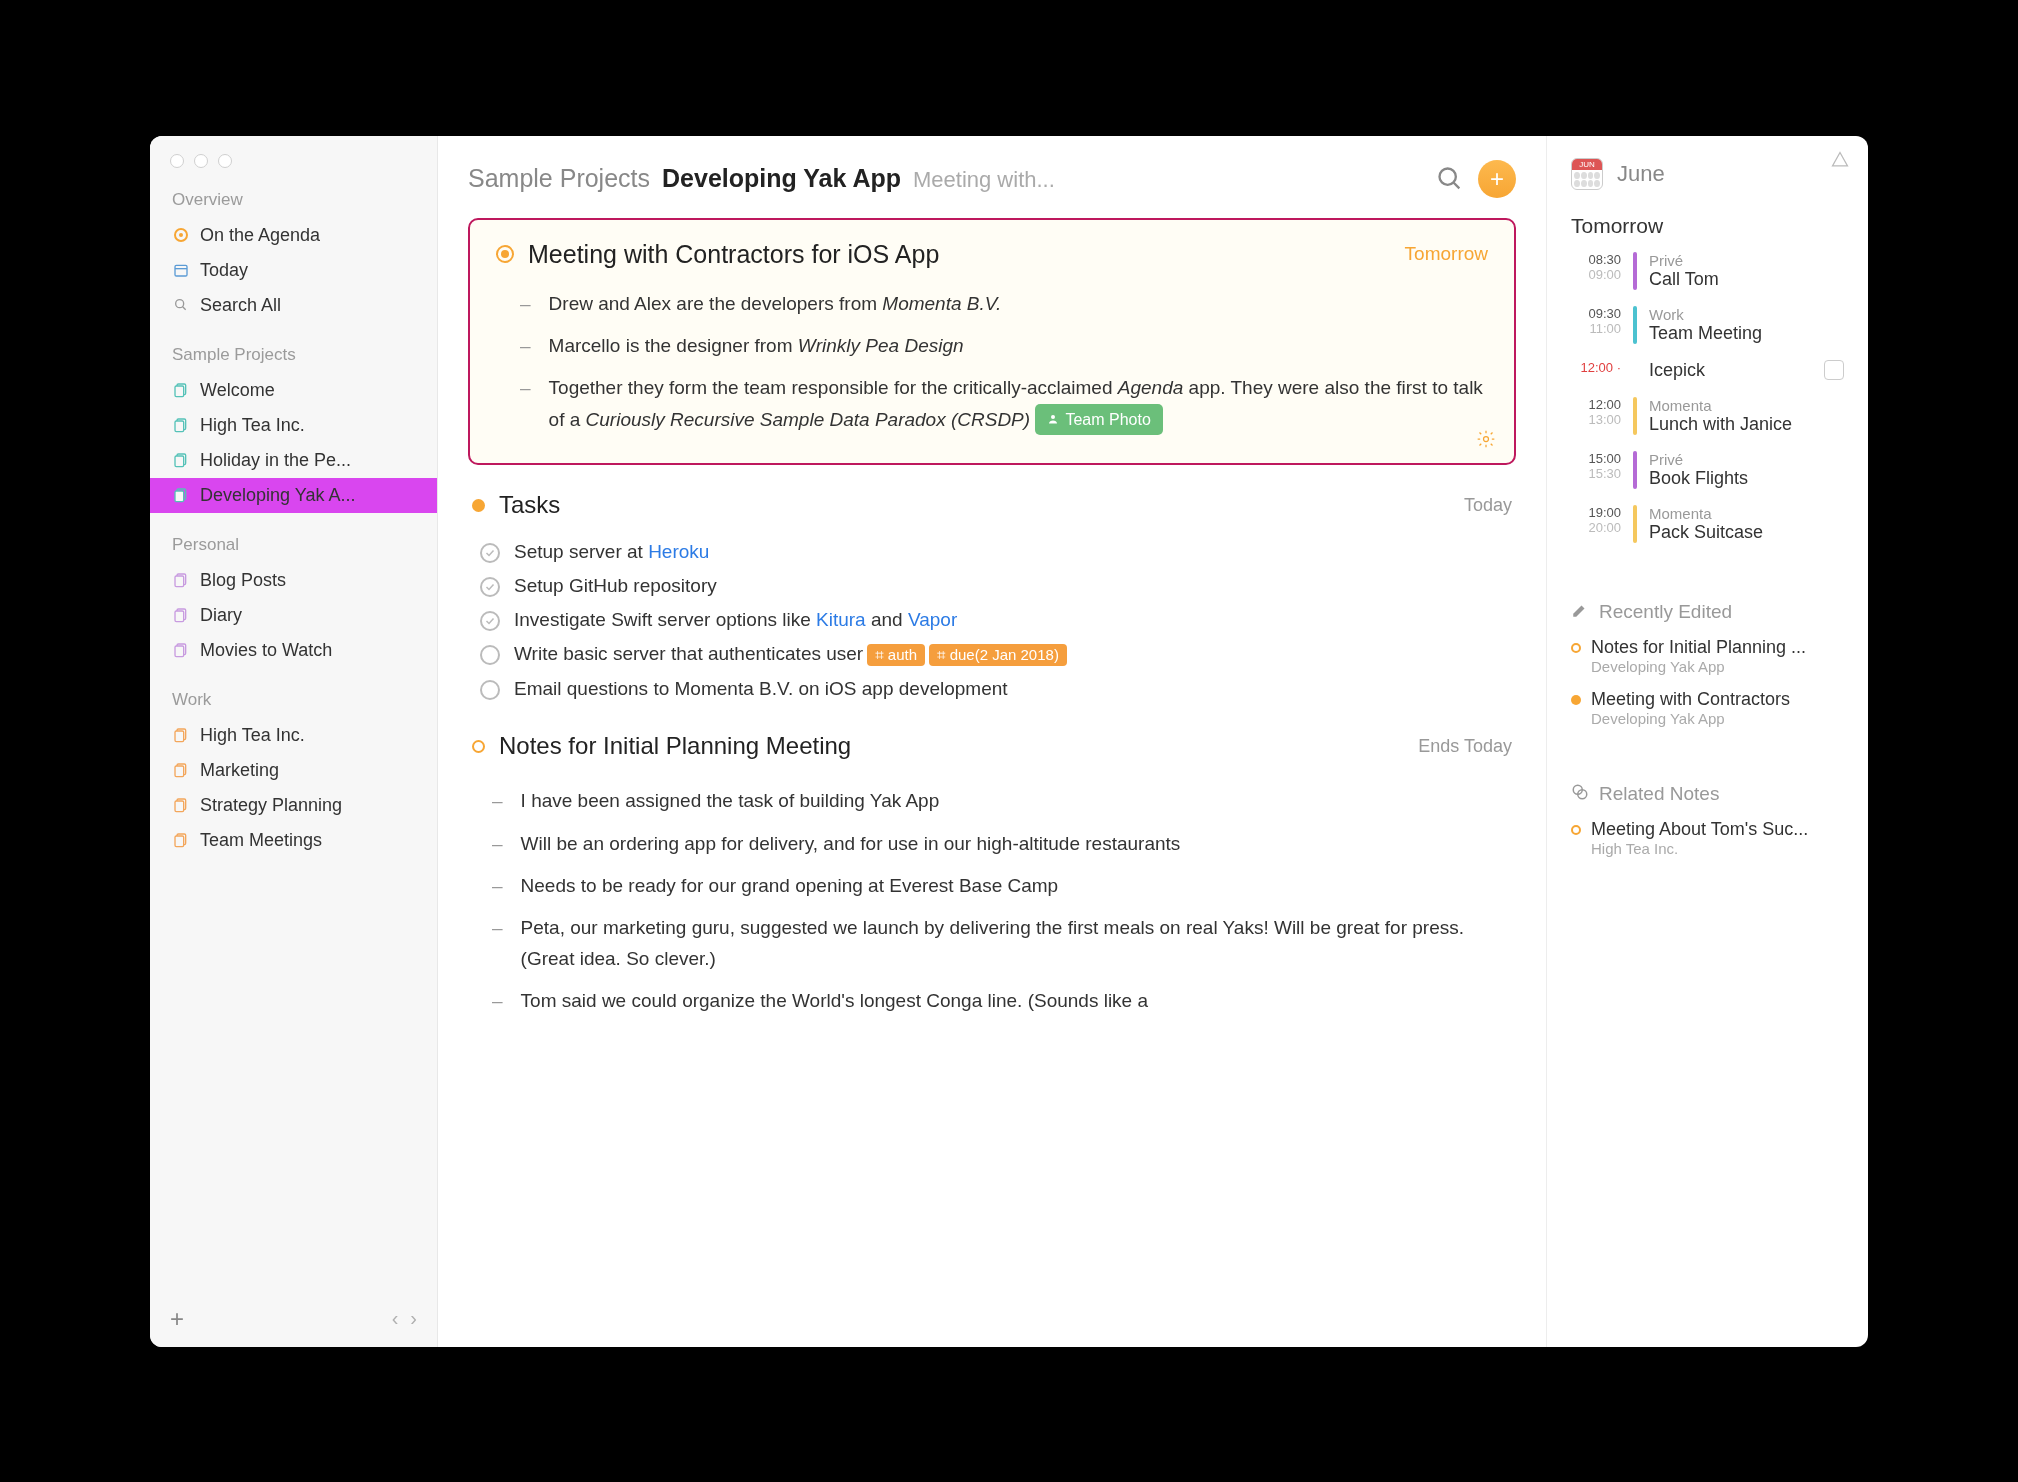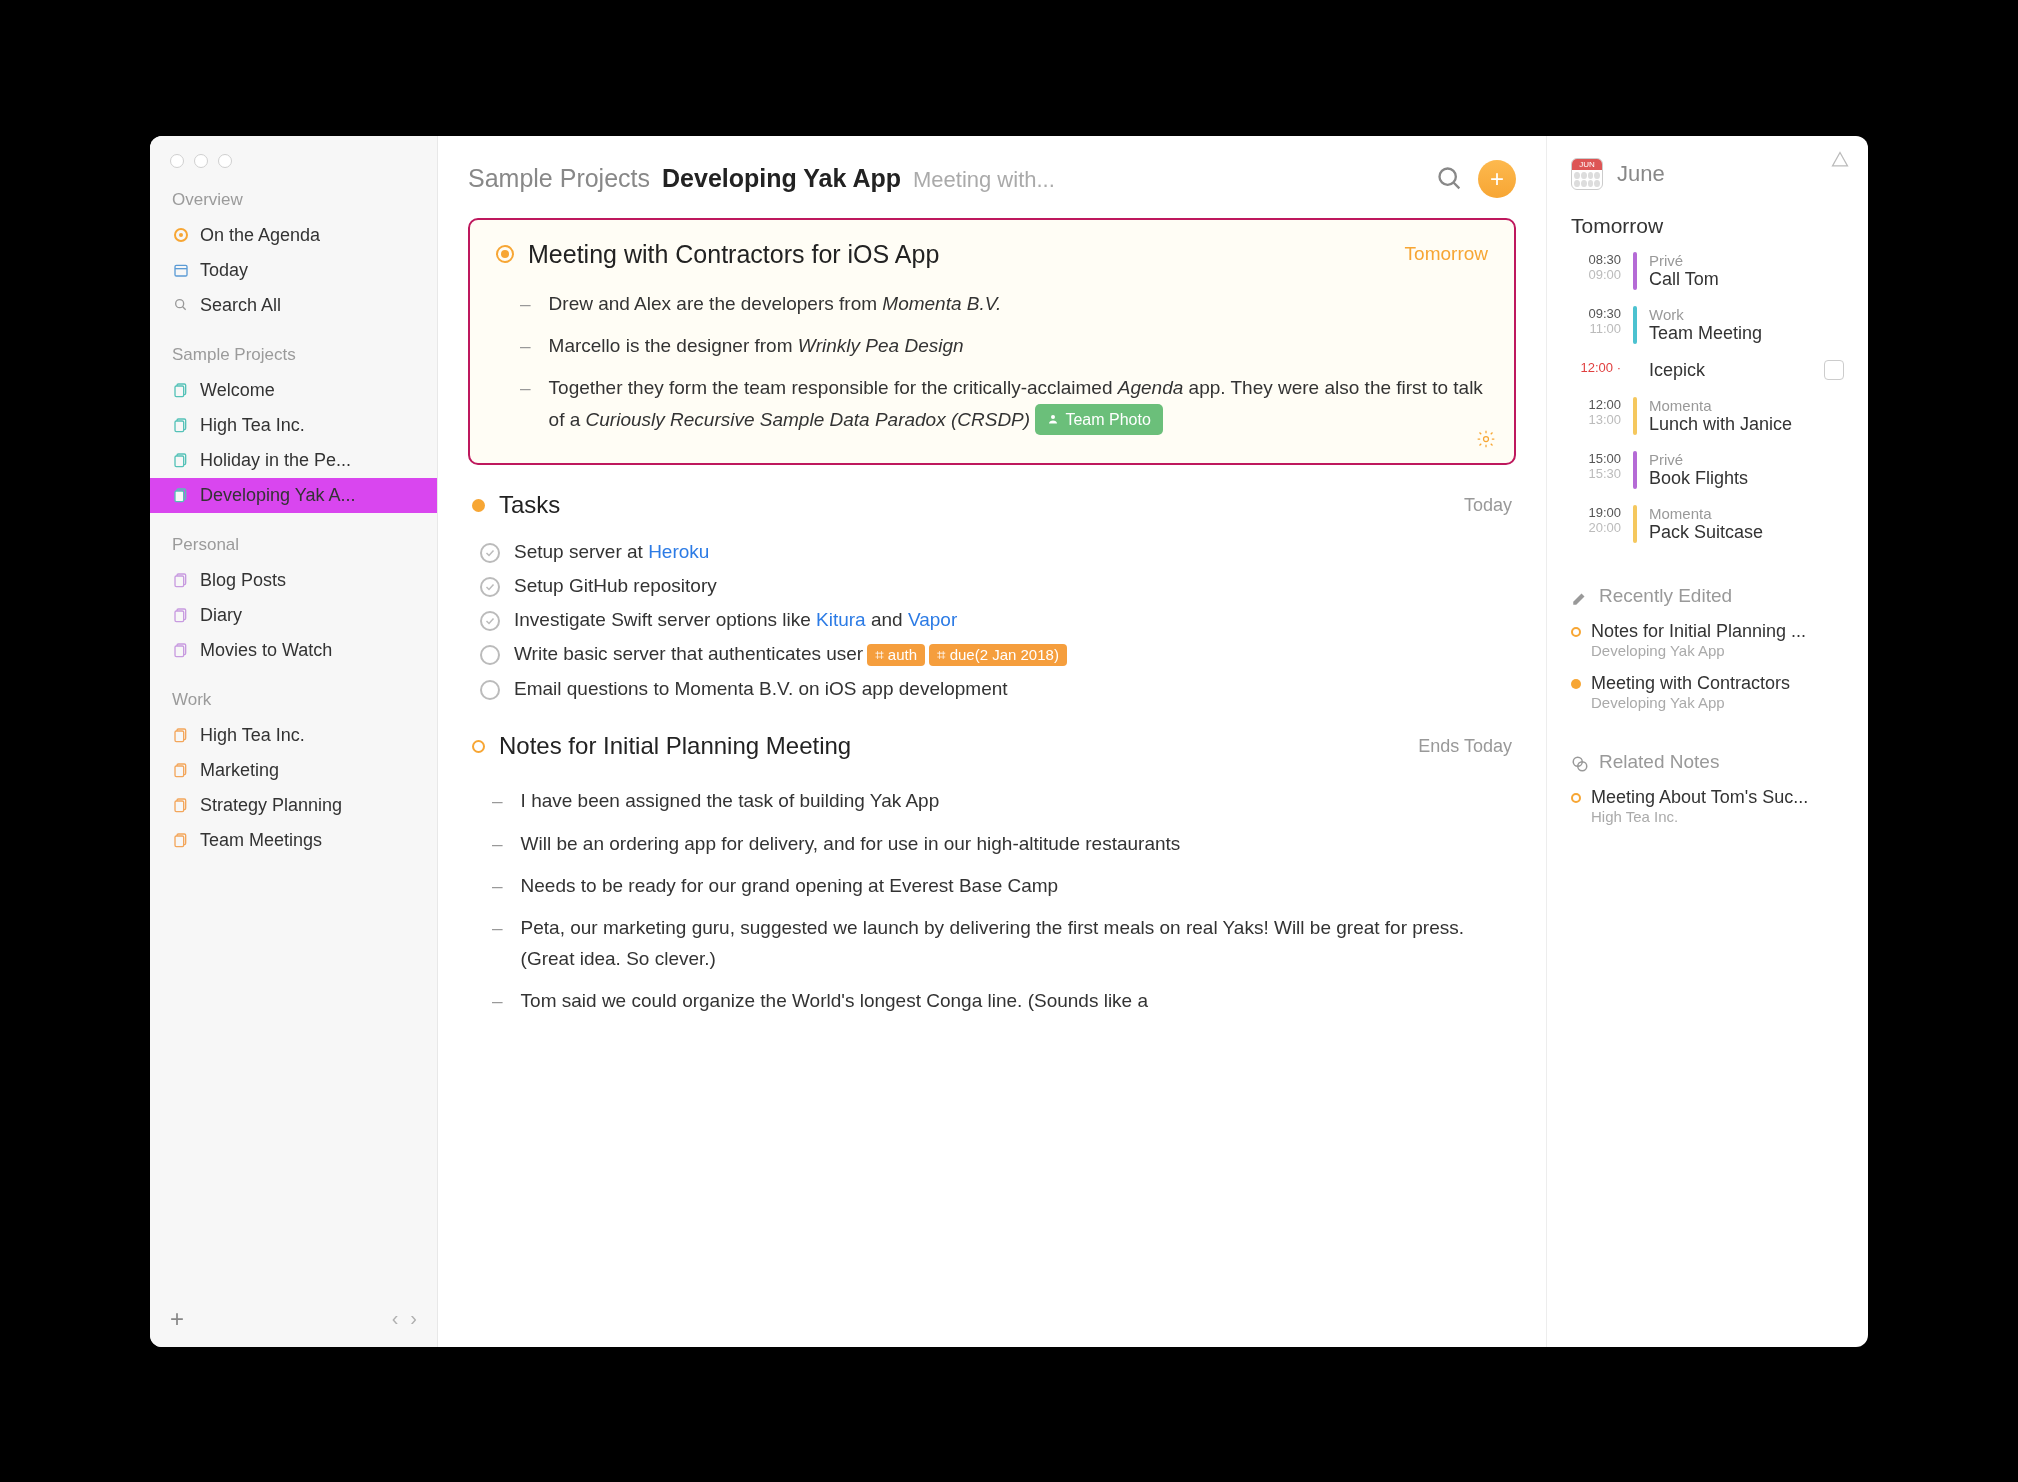--- a/index.html
+++ b/index.html
@@ -173,21 +173,21 @@
 .event-times .t2 { color:#BBB;}
 .event-times .t1.red { color:#E04040;}
 .event-bar { width:4px; border-radius:2px;}
 .event-body { display:flex; flex-direction:column;}
 .event-cal { color:#999; font-size:15px;}
 .event-title { color:#333; font-size:18px;}
 .note-icon-right {
   margin-left:auto; width:20px; height:20px; border:1px solid #CCC; border-radius:4px;
   align-self:flex-start;
 }
-.panel-sec-title { display:flex; align-items:flex-end; gap:10px; color:#999; font-size:19px; margin:26px 0 14px 0;}
+.panel-sec-title { display:flex; align-items:flex-start; gap:10px; color:#999; font-size:19px; margin:42px 0 14px 0;}
 .panel-sec-title svg { width:18px; height:18px;}
 .recent-item { display:flex; align-items:flex-start; gap:10px; margin-bottom:14px;}
 .recent-item .ri-dot { width:10px; height:10px; border-radius:50%; margin-top:6px; flex-shrink:0;}
 .recent-item .ri-dot.ring { border:2px solid #F7A634;}
 .recent-item .ri-dot.filled { background:#F7A634;}
 .recent-item .ri-body { display:flex; flex-direction:column;}
 .ri-title { color:#333; font-size:18px; white-space:nowrap; overflow:hidden; text-overflow:ellipsis; max-width:300px;}
 .ri-sub { color:#AAA; font-size:15px;}
 .top-right-icon { position:absolute; top:14px; right:18px; color:#BBB; }
 </style>

